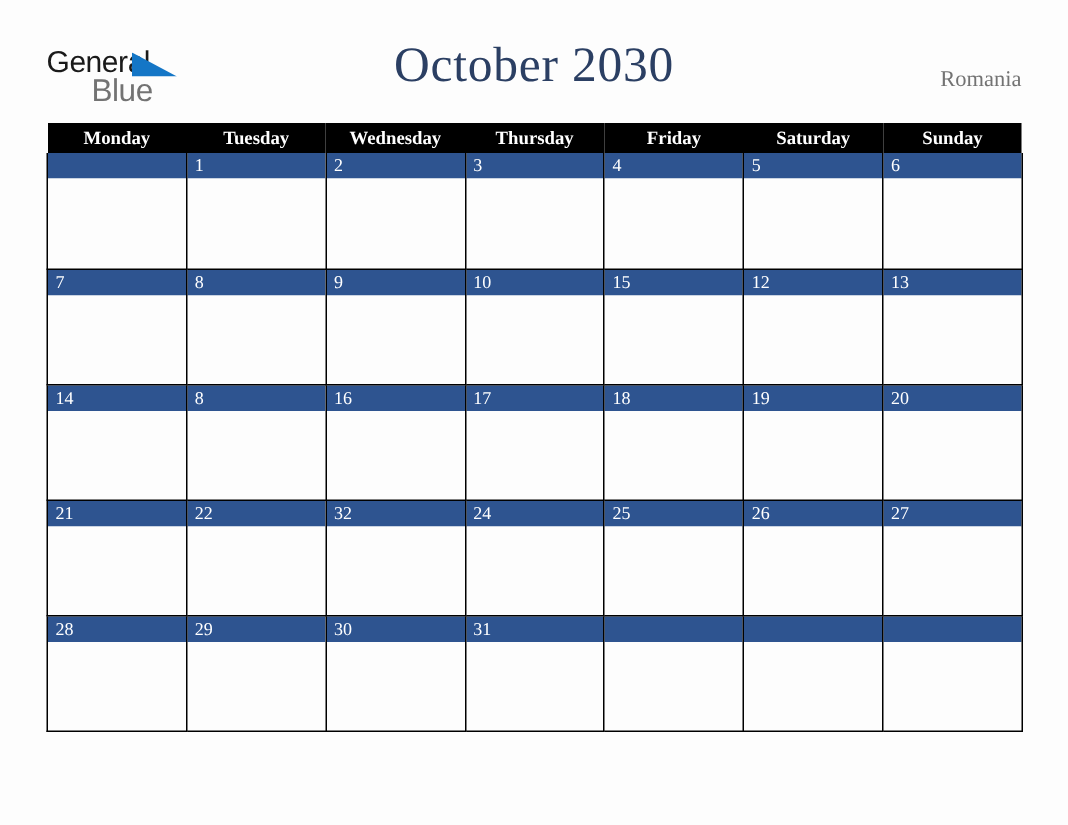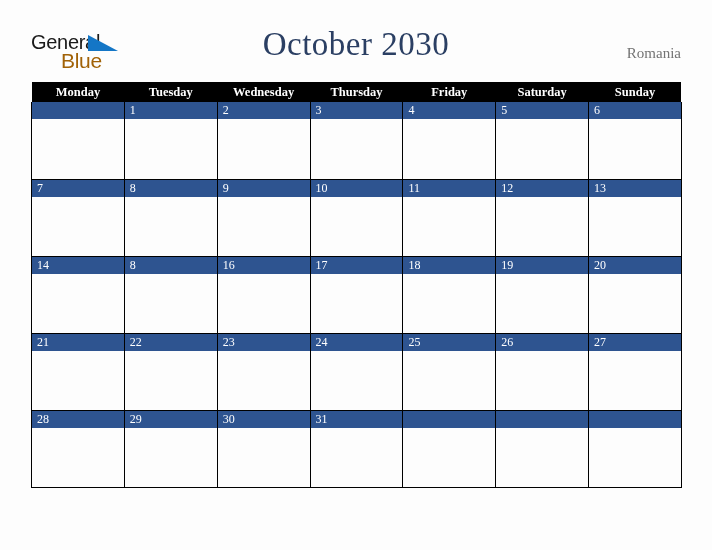--- a/index.html
+++ b/index.html
@@ -51,21 +51,21 @@
     top: 3px;
     width: 30px;
     height: 16px;
   }
   #logo-blue {
     position: absolute;
     left: 30px;
     top: 18px;
     font-family: "Liberation Sans", sans-serif;
     font-size: 21px;
-    color: #a16207;
+    color: #737373;
     letter-spacing: -0.3px;
   }
 
   #title {
     position: absolute;
     left: 0;
     top: 26px;
     width: 712px;
     text-align: center;
     font-family: "Liberation Serif", serif;
@@ -213,21 +213,21 @@
         </td>
         <td>
           <div class="daynum-bar">9</div>
           <div class="cell-body"></div>
         </td>
         <td>
           <div class="daynum-bar">10</div>
           <div class="cell-body"></div>
         </td>
         <td>
-          <div class="daynum-bar">11</div>
+          <div class="daynum-bar">15</div>
           <div class="cell-body"></div>
         </td>
         <td>
           <div class="daynum-bar">12</div>
           <div class="cell-body"></div>
         </td>
         <td>
           <div class="daynum-bar">13</div>
           <div class="cell-body"></div>
         </td>
@@ -267,21 +267,21 @@
       <tr>
         <td>
           <div class="daynum-bar">21</div>
           <div class="cell-body"></div>
         </td>
         <td>
           <div class="daynum-bar">22</div>
           <div class="cell-body"></div>
         </td>
         <td>
-          <div class="daynum-bar">23</div>
+          <div class="daynum-bar">32</div>
           <div class="cell-body"></div>
         </td>
         <td>
           <div class="daynum-bar">24</div>
           <div class="cell-body"></div>
         </td>
         <td>
           <div class="daynum-bar">25</div>
           <div class="cell-body"></div>
         </td>

